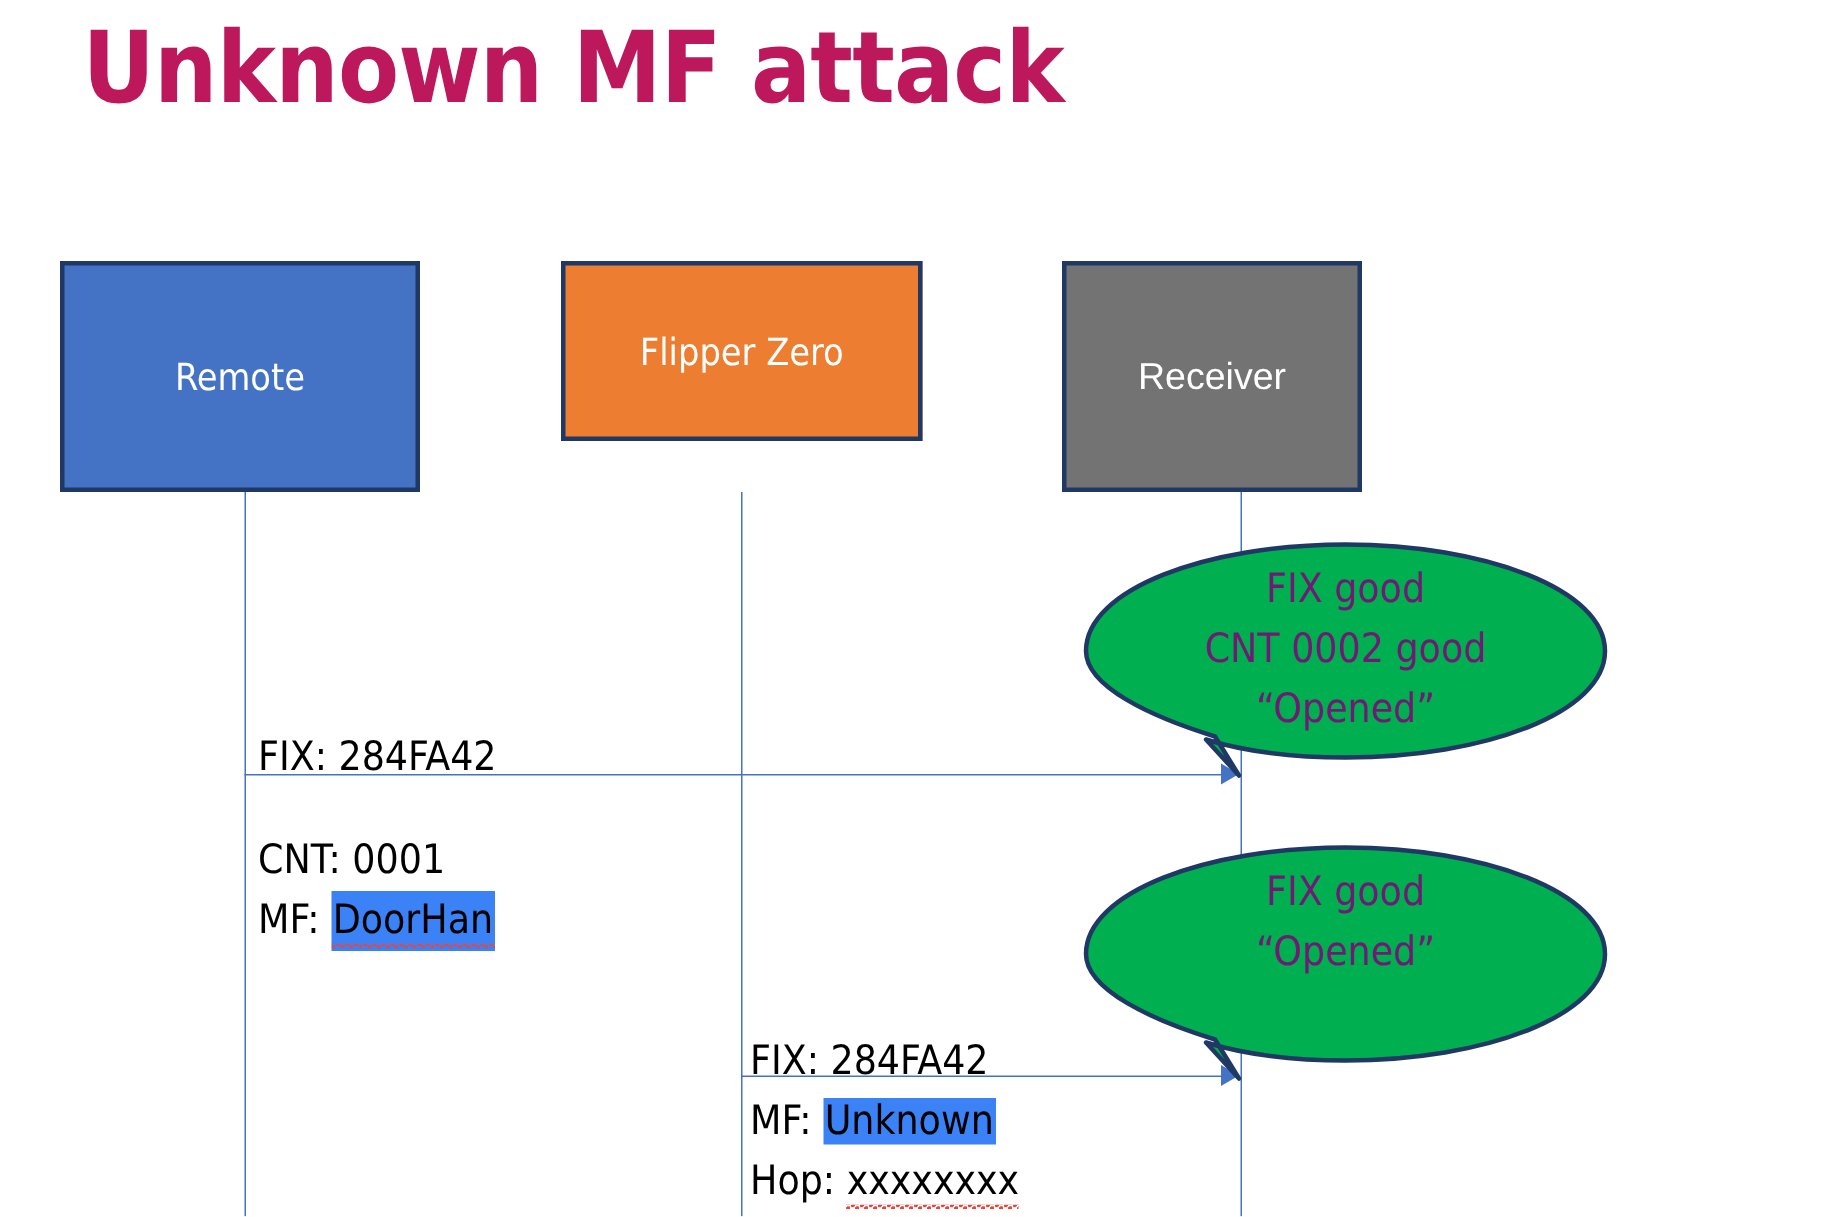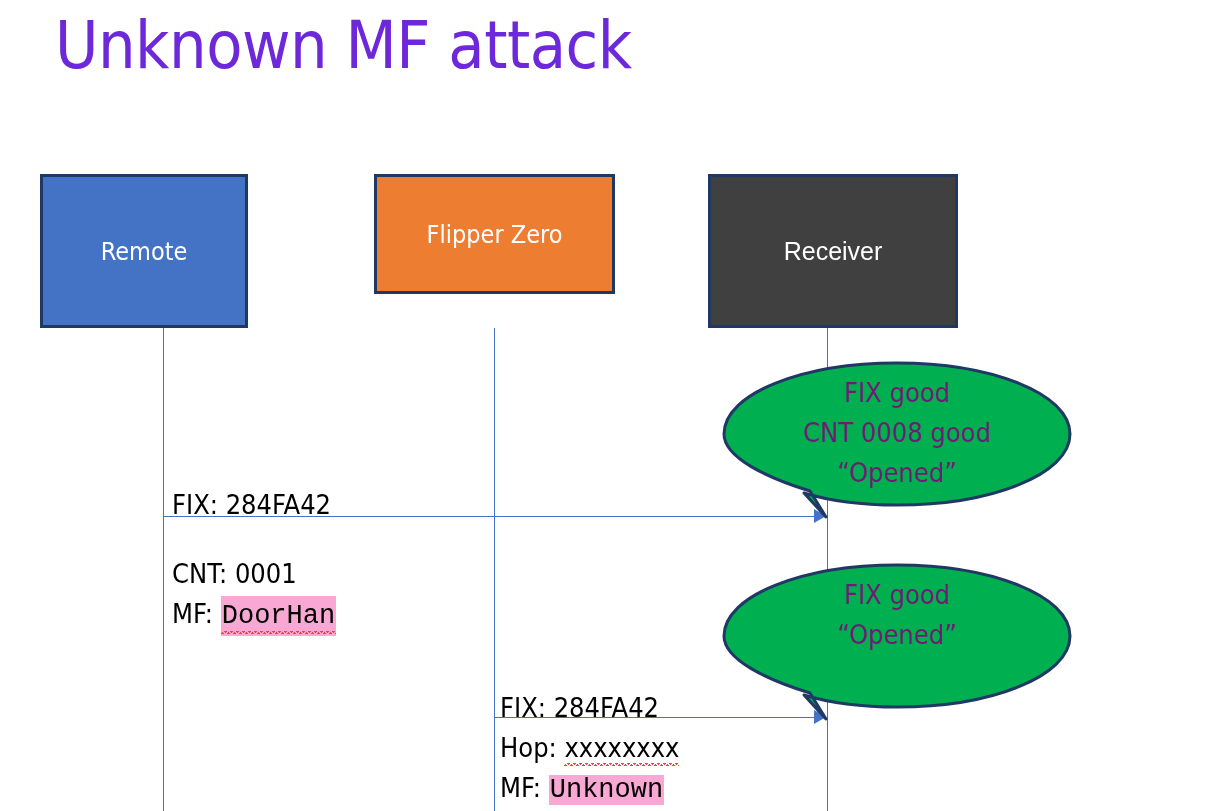--- a/index.html
+++ b/index.html
@@ -18,51 +18,51 @@
     overflow: hidden;
   }
 
   
   #slide-title {
     position: absolute;
     left: 55px;
     top: 8px;
     font-family: "DejaVu Sans Condensed", "DejaVu Sans", "Liberation Sans", sans-serif;
     font-size: 66px;
-    font-weight: 400;
+    font-weight: 700;
     letter-spacing: -0.5px;
-    color: #6d28d9;
+    color: #be185d;
     line-height: 1.15;
     white-space: nowrap;
   }
 
   
   .actor-box {
     position: absolute;
     box-sizing: border-box;
     border: 3px solid #1F3864;
     display: flex;
     align-items: center;
     justify-content: center;
     color: #ffffff;
     font-size: 25px;
     font-weight: 400;
     font-family: "DejaVu Sans Condensed", "DejaVu Sans", "Liberation Sans", sans-serif;
   }
   #actor-remote {
-    left: 40px;  top: 174px;  width: 208px;  height: 154px;
+    left: 40px;  top: 174px;  width: 240px;  height: 154px;
     background: #4472C4;
   }
   #actor-flipper {
     left: 374px; top: 174px;  width: 241px;  height: 120px;
     background: #ED7D31;
   }
   #actor-receiver {
-    left: 708px; top: 174px;  width: 250px;  height: 154px;
-    background: #404040;
+    left: 708px; top: 174px;  width: 200px;  height: 154px;
+    background: #737373;
     font-family: "Liberation Sans", "DejaVu Sans", sans-serif;
   }
 
   
   .lifeline {
     position: absolute;
     width: 1px;
     background: #4472C4;
     top: 328px;
     height: 483px;
@@ -99,23 +99,22 @@
     line-height: 40px;
     white-space: nowrap;
     margin-top: 10px;
   }
   #msg1-label-above { left: 172px; top: 475px; }
   #msg1-label-below { left: 172px; top: 544px; }
   #msg2-label-above { left: 500px; top: 678px; }
   #msg2-label-below { left: 500px; top: 718px; }
 
   .hl {
-    background: #f9a8d4;
+    background: #3b82f6;
     padding: 0 1px;
-    font-family: Liberation Mono, monospace;
   }
   .squiggle {
     position: relative;
     display: inline-block;
   }
   .squiggle::after {
     content: "";
     position: absolute;
     left: 0;
     right: 0;
@@ -190,41 +189,41 @@
   </div>
 
   <div class="msg-line" id="msg2-line"></div>
   <div class="msg-head" id="msg2-head"></div>
 
   <div class="msg-label" id="msg2-label-above">
     <span>FIX: 284FA42</span>
   </div>
   <div class="msg-label" id="msg2-label-below">
     <div>
+      <span>MF: </span><span class="hl">Unknown</span>
+    </div>
+    <div>
       <span>Hop: </span><span class="squiggle">xxxxxxxx</span>
-    </div>
-    <div>
-      <span>MF: </span><span class="hl">Unknown</span>
     </div>
   </div>
 
   <div class="callout" id="callout-1">
     <svg width="350" height="160" viewBox="0 0 350 160">
       <path d="M 175 2
                C 268 2, 348 32, 348 73
                C 348 114, 268 144, 175 144
                C 140 144, 108 140, 82 132
                L 104 156
                L 88 130
                C 46 117, 2 97, 2 73
                C 2 32, 82 2, 175 2 Z" fill="#00B050" stroke="#1F3864" stroke-width="3" stroke-linejoin="round"></path>
     </svg>
     <div class="callout-text">
       <div>FIX good</div>
-      <div>CNT 0008 good</div>
+      <div>CNT 0002 good</div>
       <div>“Opened”</div>
     </div>
   </div>
 
   <div class="callout" id="callout-2">
     <svg width="350" height="160" viewBox="0 0 350 160">
       <path d="M 175 2
                C 268 2, 348 32, 348 73
                C 348 114, 268 144, 175 144
                C 140 144, 108 140, 82 132

